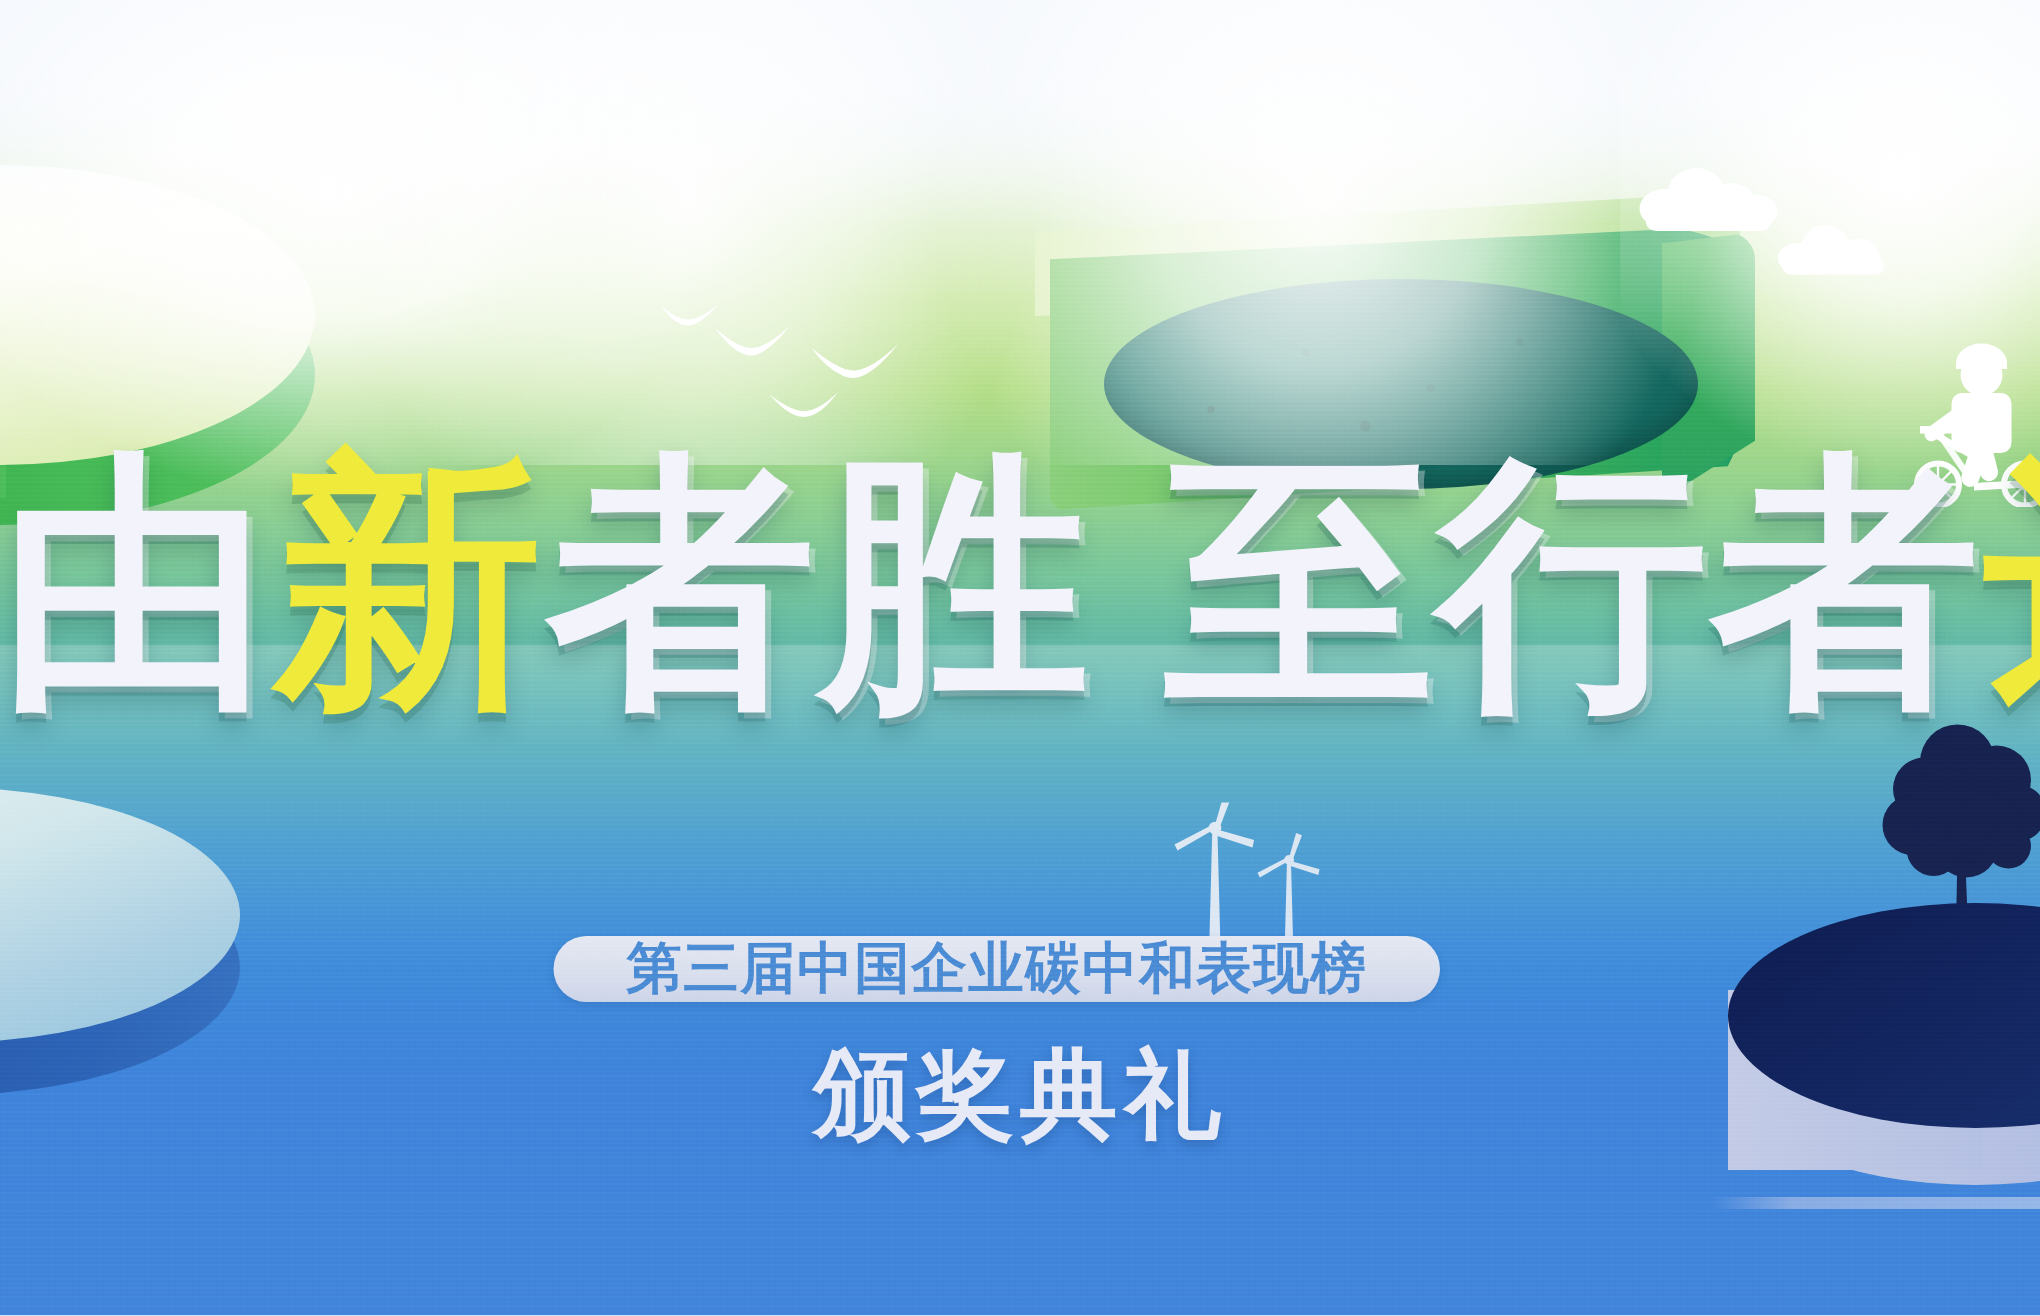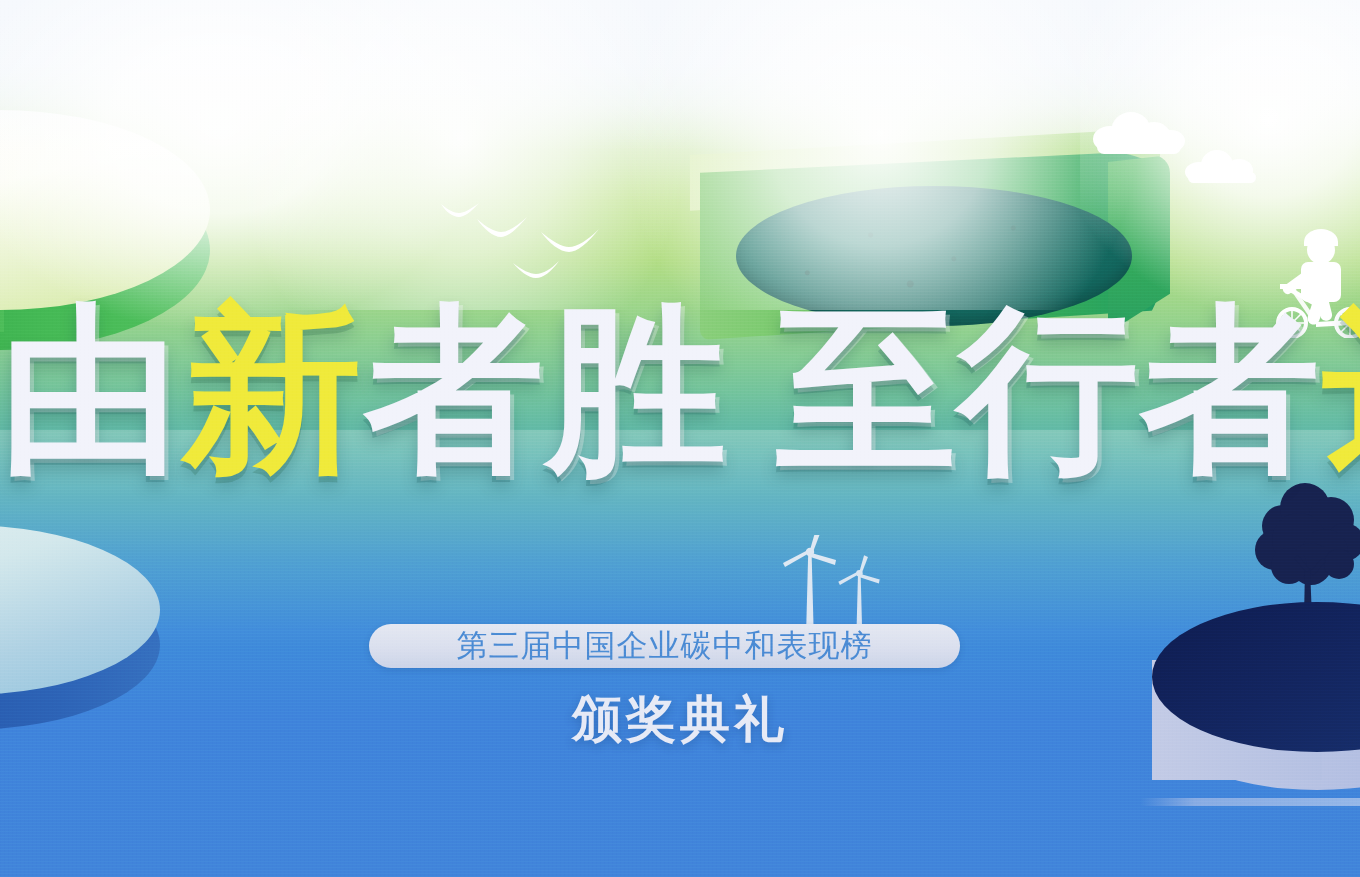--- a/index.html
+++ b/index.html
@@ -179,34 +179,34 @@
   #subtitle-pill{
     position:absolute; left:369px; top:624px;
     width:591px; height:44px;
     border-radius:24px;
     background:linear-gradient(180deg,#e4e8f2 0%,#dadfee 55%,#ccd4e8 100%);
     box-shadow:0 2px 6px rgba(20,60,120,.18);
     display:flex; align-items:center; justify-content:center;
   }
   #subtitle-text{
     font-family:"DejaVu Sans","Liberation Sans",sans-serif;
-    font-size:31px; font-weight:400; letter-spacing:1px;
+    font-size:37px; font-weight:700; letter-spacing:1px;
     color:#4a8ad4;
     white-space:nowrap;
   }
 
   
   #ceremony{
     position:absolute; left:0; top:686px; width:1360px;
     text-align:center;
   }
   #ceremony-text{
     display:inline-block;
     font-family:"DejaVu Sans","Liberation Sans",sans-serif;
-    font-size:50px; font-weight:700; letter-spacing:4px;
+    font-size:65px; font-weight:700; letter-spacing:4px;
     color:#e6eaf6;
     text-shadow:0 3px 8px rgba(20,60,120,.30);
   }
 
   
   #texture{
     position:absolute; inset:0; pointer-events:none;
     opacity:.10;
     background-image:
       repeating-linear-gradient(0deg, rgba(255,255,255,.35) 0 1px, rgba(0,0,0,0) 1px 3px),

